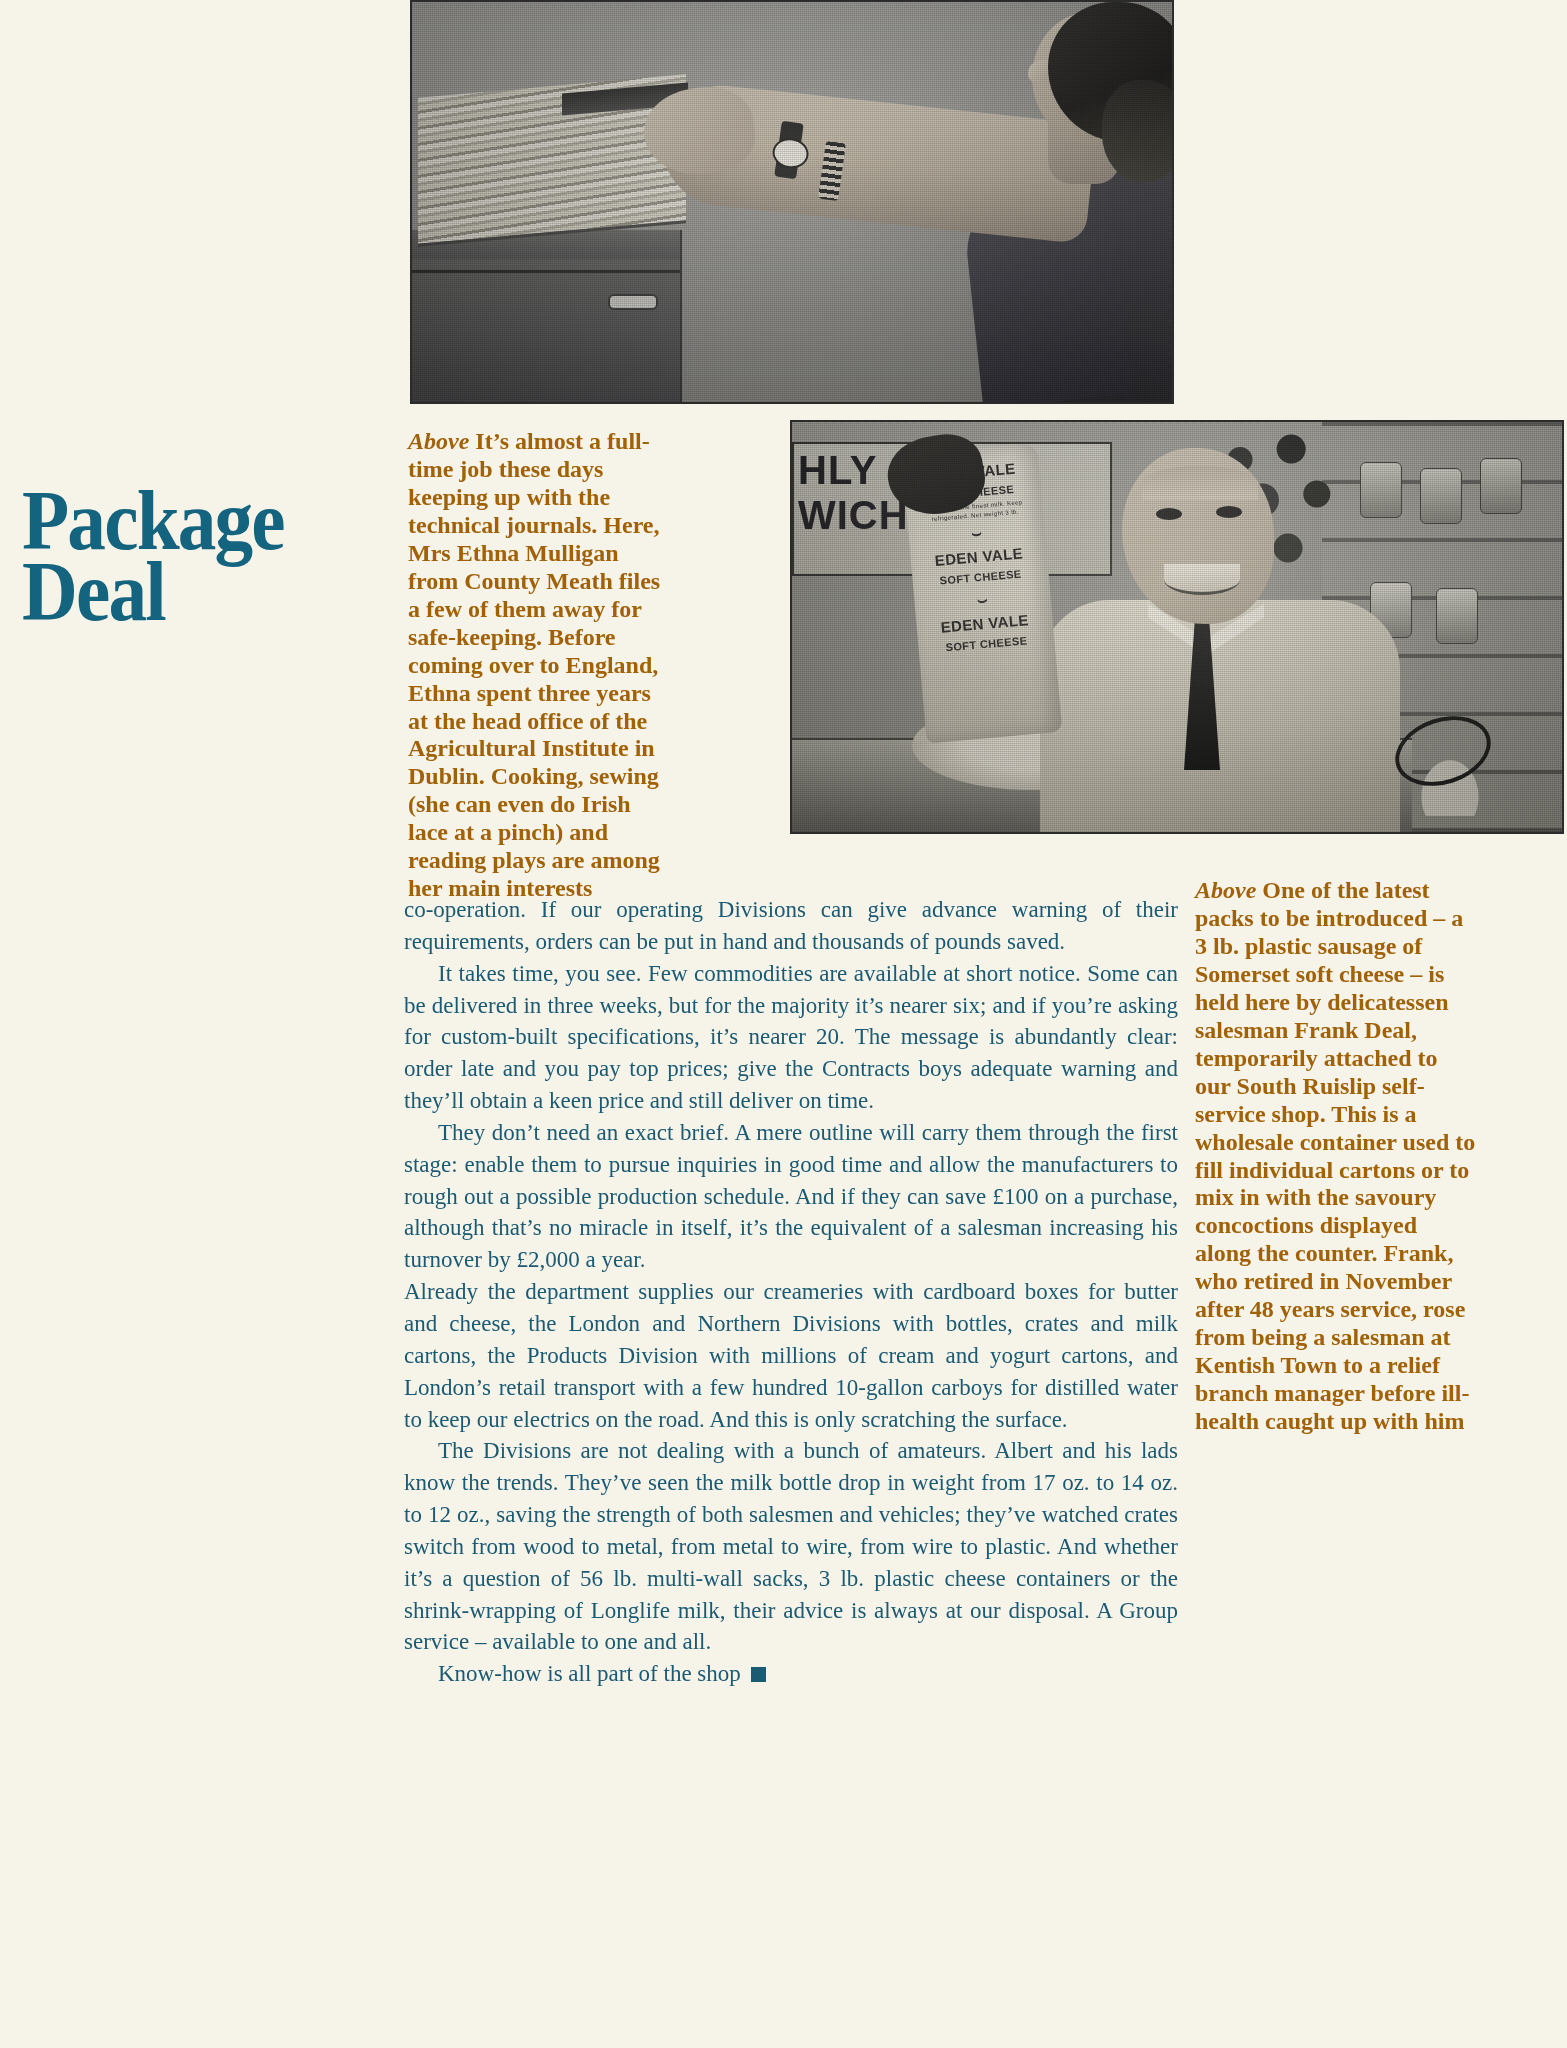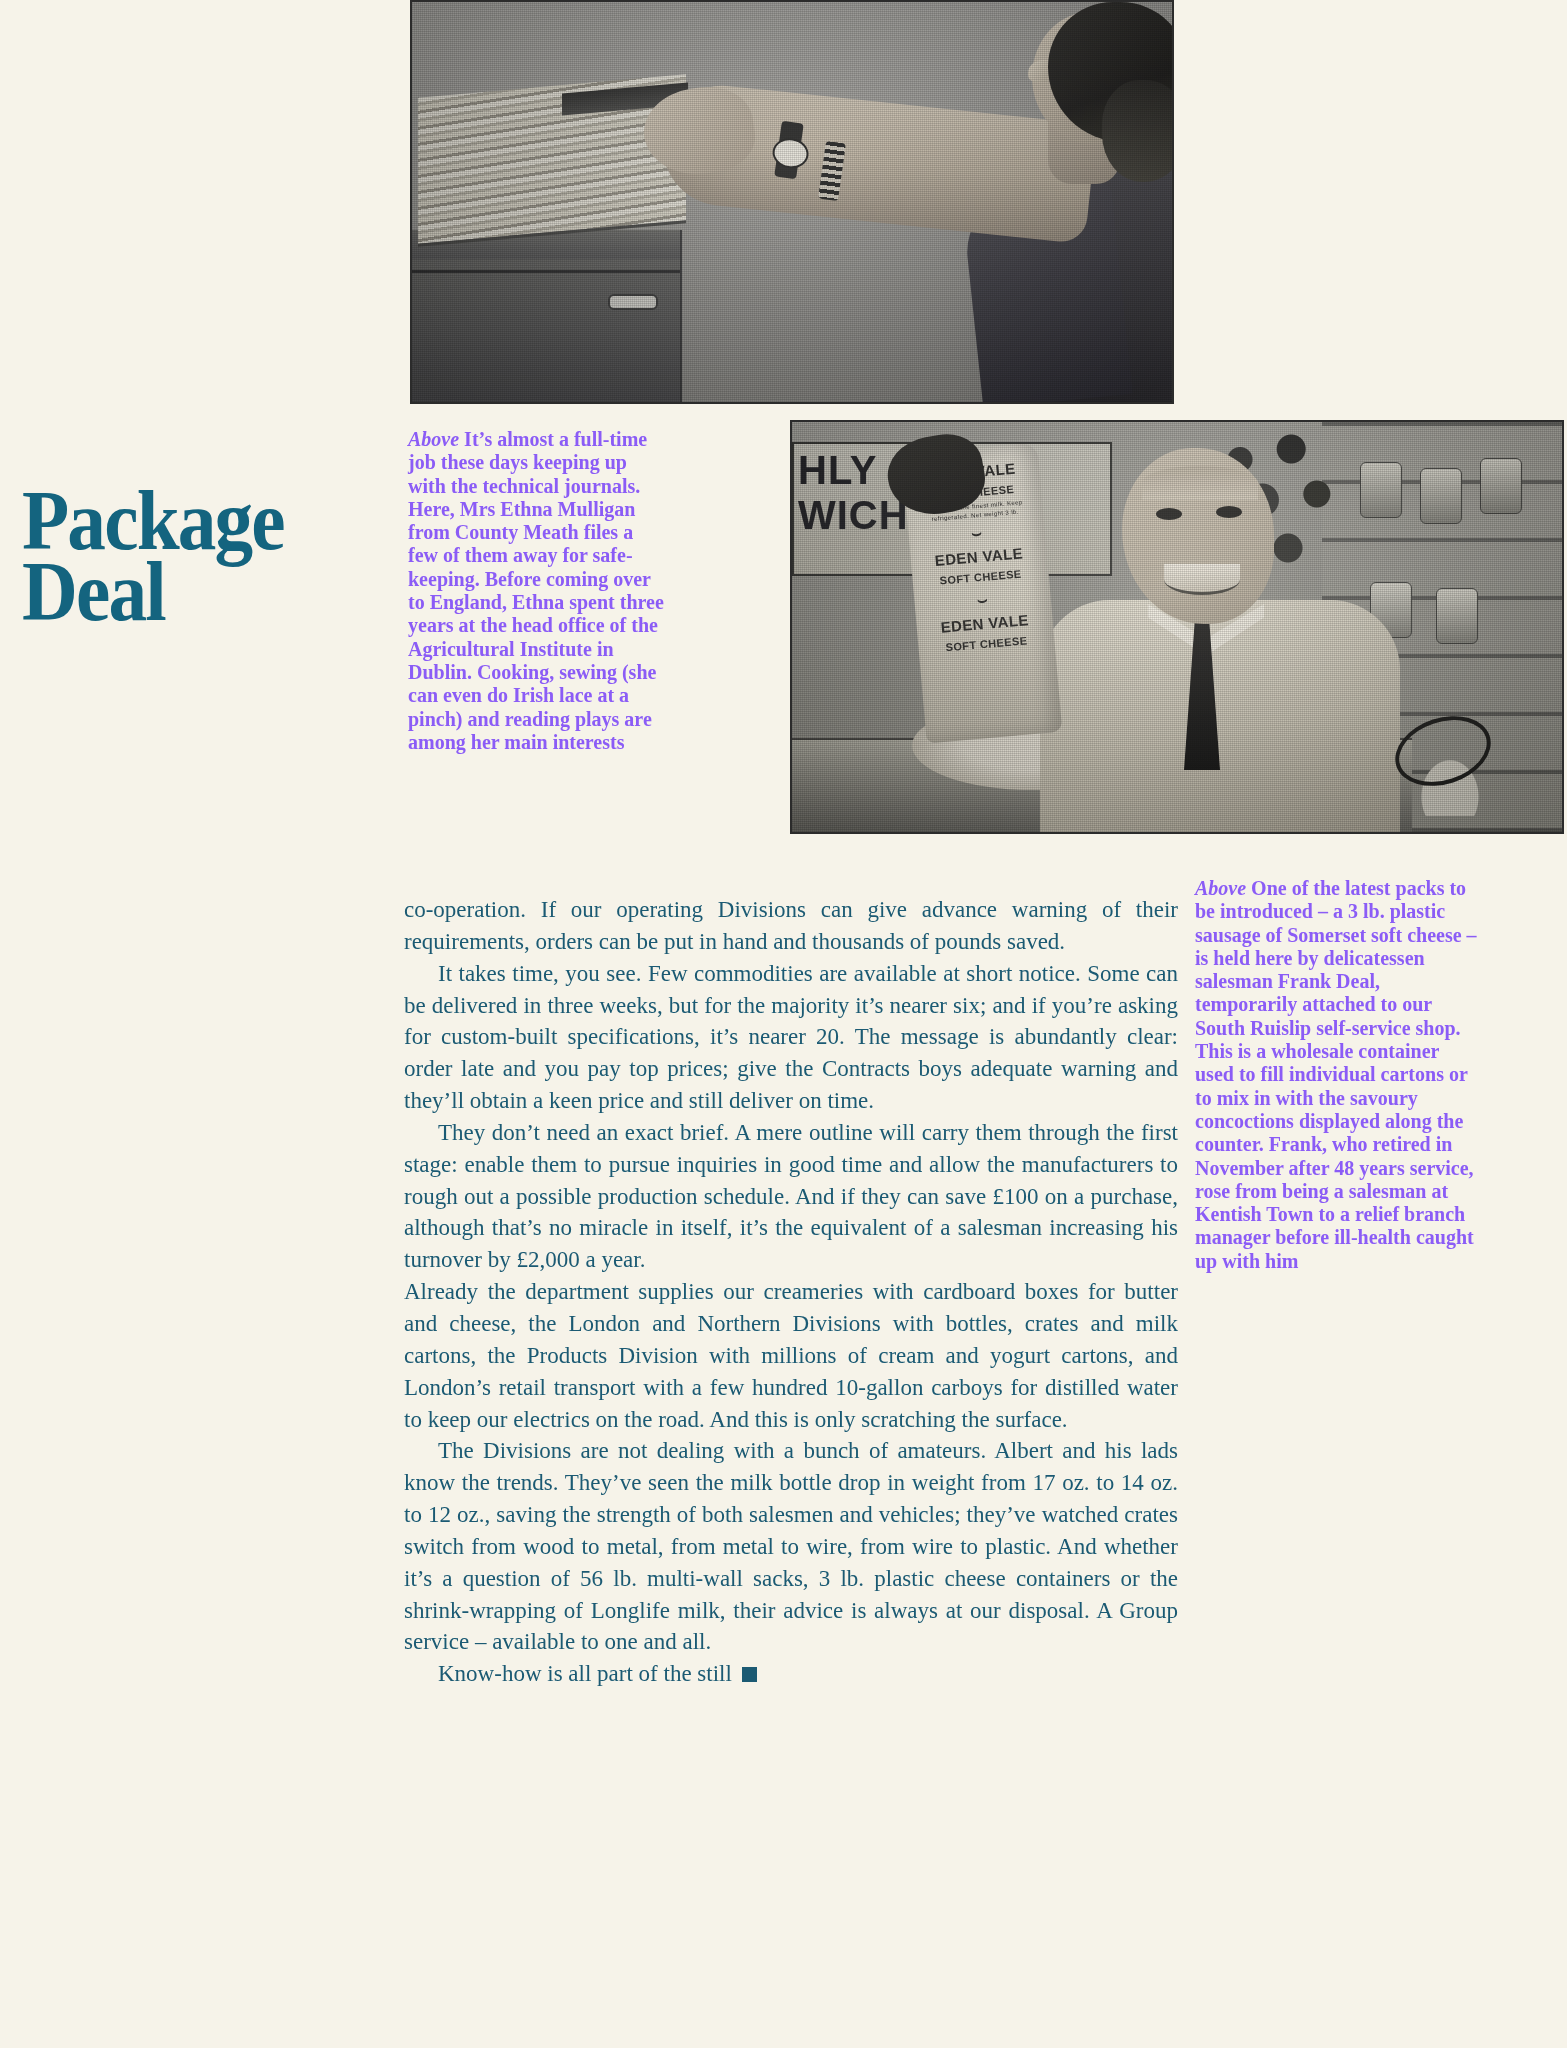--- a/index.html
+++ b/index.html
@@ -258,23 +258,23 @@
     line-height: .84;
     letter-spacing: -2px;
     transform: scaleX(.92);
     transform-origin: left top;
   }
   #headline .l2 { display:block; }
 
   
   .caption {
     position: absolute;
-    color: #8b5cf6;
+    color: #a16207;
     font-weight: 700;
-    font-size: 20px;
+    font-size: 24px;
     line-height: 1.165;
     font-family: "Liberation Serif", "DejaVu Serif", serif;
   }
   .caption i { font-weight: 700; font-style: italic; }
 
   #caption-journals { left: 408px; top: 428px; width: 258px; }
   #caption-deli     { left: 1195px; top: 877px; width: 282px; }
 
   
   #body-col {
@@ -390,16 +390,16 @@
   </div>
 
   <div id="body-col">
     <p class="noindent">co-operation. If our operating Divisions can give advance warning of their requirements, orders can be put in hand and thousands of pounds saved.</p>
     <p>It takes time, you see. Few commodities are available at short notice. Some can be delivered in three weeks, but for the majority it’s nearer six; and if you’re asking for custom-built specifications, it’s nearer 20. The message is abundantly clear: order late and you pay top prices; give the Contracts boys adequate warning and they’ll obtain a keen price and still deliver on time.</p>
     <p>They don’t need an exact brief. A mere outline will carry them through the first stage: enable them to pursue inquiries in good time and allow the manufacturers to rough out a possible production schedule. And if they can save £100 on a purchase, although that’s no miracle in itself, it’s the equivalent of a salesman increasing his turnover by £2,000 a year.</p>
 
 
     <p class="noindent">Already the department supplies our creameries with cardboard boxes for butter and cheese, the London and Northern Divisions with bottles, crates and milk cartons, the Products Division with millions of cream and yogurt cartons, and London’s retail transport with a few hundred 10-gallon carboys for distilled water to keep our electrics on the road. And this is only scratching the surface.</p>
     <p>The Divisions are not dealing with a bunch of amateurs. Albert and his lads know the trends. They’ve seen the milk bottle drop in weight from 17 oz. to 14 oz. to 12 oz., saving the strength of both salesmen and vehicles; they’ve watched crates switch from wood to metal, from metal to wire, from wire to plastic. And whether it’s a question of 56 lb. multi-wall sacks, 3 lb. plastic cheese containers or the shrink-wrapping of Longlife milk, their advice is always at our disposal. A Group service – available to one and all.</p>
-    <p class="last"><span>Know-how is all part of the still</span><span class="endmark"></span></p>
+    <p class="last"><span>Know-how is all part of the shop</span><span class="endmark"></span></p>
   </div>
 
 </div>
 
 </body></html>

